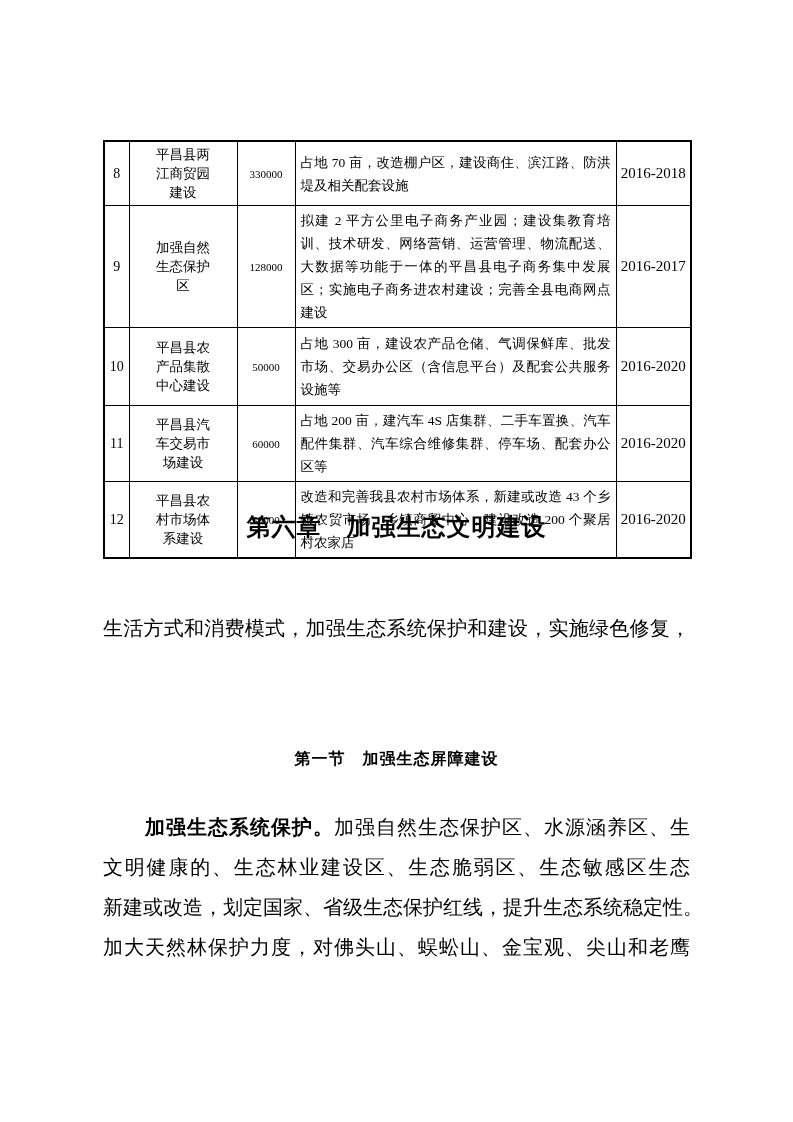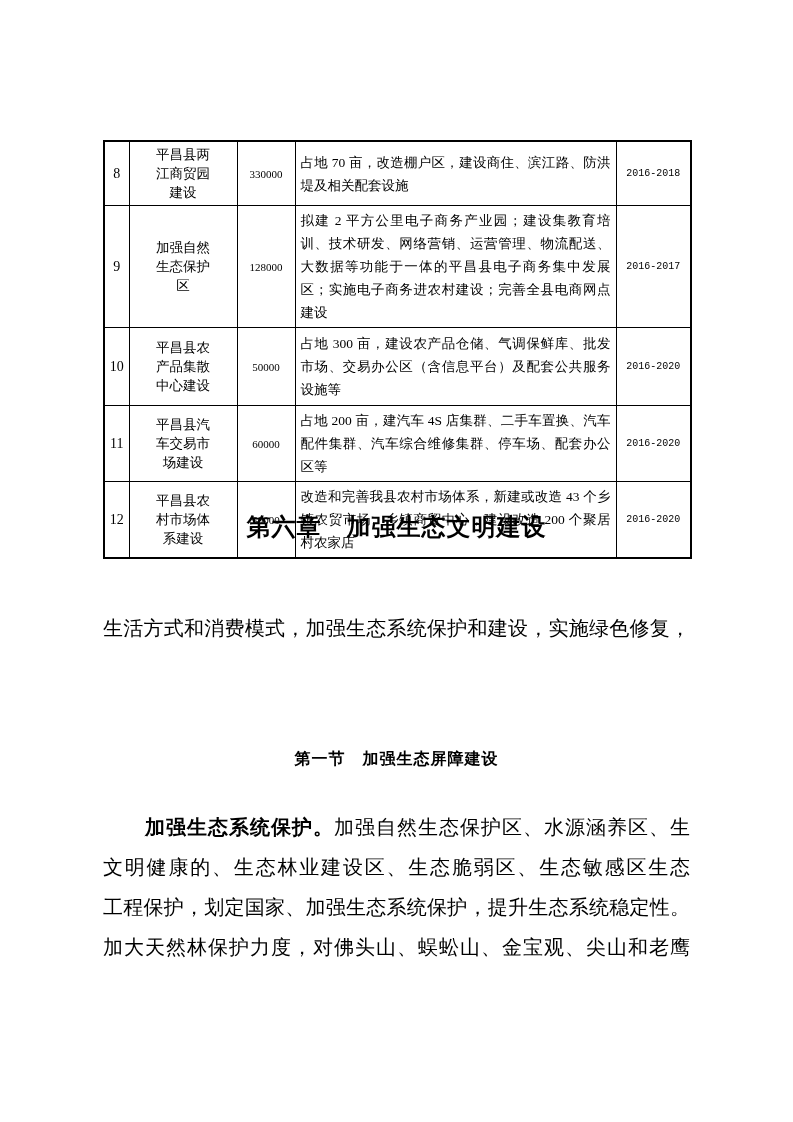--- a/index.html
+++ b/index.html
@@ -24,21 +24,21 @@
   .proj-table td{
     border:1px solid #000;
     vertical-align:middle;
     padding:3px 5px;
     overflow:hidden;
   }
   .proj-table td.c-num{text-align:center;font-size:14px;padding:3px 1px;}
   .proj-table td.c-name{text-align:center;line-height:19px;padding:3px 20px;}
   .proj-table td.c-amount{text-align:center;font-size:11px;padding:3px 2px;}
   .proj-table td.c-desc{text-align:justify;text-justify:inter-character;line-height:23px;}
-  .proj-table td.c-years{text-align:center;font-size:10px;padding:3px 2px;font-family:Liberation Mono, monospace;}
+  .proj-table td.c-years{text-align:center;font-size:15px;padding:3px 2px;}
   tr.r8{height:51px;}
   tr.r9{height:74px;}
   tr.r10{height:78px;}
   tr.r11{height:54px;}
   tr.r12{height:60px;}
 
   
   .chapter-title{
     position:absolute;left:103px;top:510px;width:587px;
     text-align:center;
@@ -127,17 +127,17 @@
 
   <div class="para" id="para1">
     <div class="pline">生活方式和消费模式，加强生态系统保护和建设，实施绿色修复，</div>
   </div>
 
   <div class="section-title">第一节　加强生态屏障建设</div>
 
   <div class="para" id="para2">
     <div class="pline indent"><span class="lead-bold">加强生态系统保护。</span><span>加强自然生态保护区、水源涵养区、生</span></div>
     <div class="pline">文明健康的、生态林业建设区、生态脆弱区、生态敏感区生态</div>
-    <div class="pline">工程保护，划定国家、加强生态系统保护，提升生态系统稳定性。</div>
+    <div class="pline">新建或改造，划定国家、省级生态保护红线，提升生态系统稳定性。</div>
     <div class="pline">加大天然林保护力度，对佛头山、蜈蚣山、金宝观、尖山和老鹰</div>
   </div>
 
 </div>
 
 </body></html>

